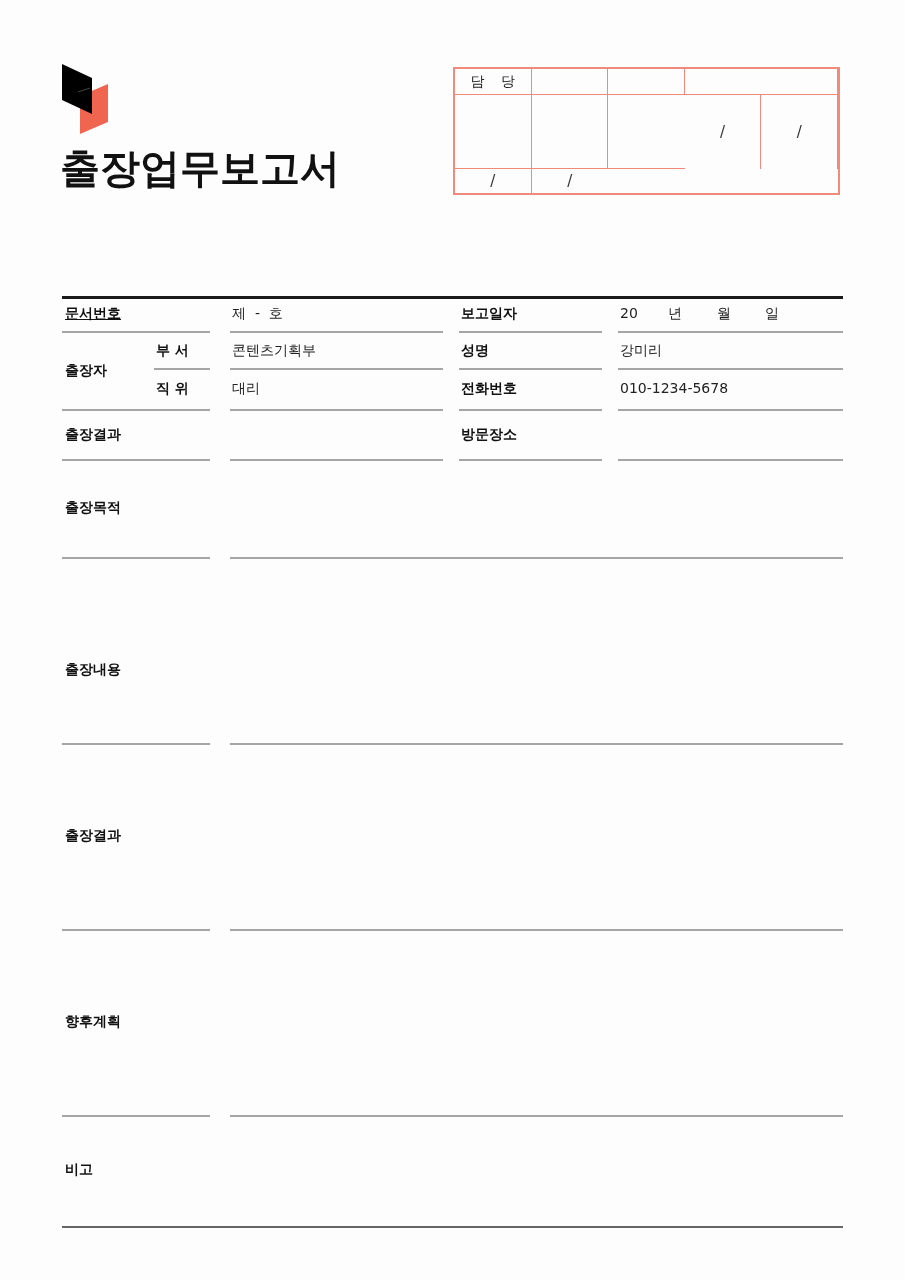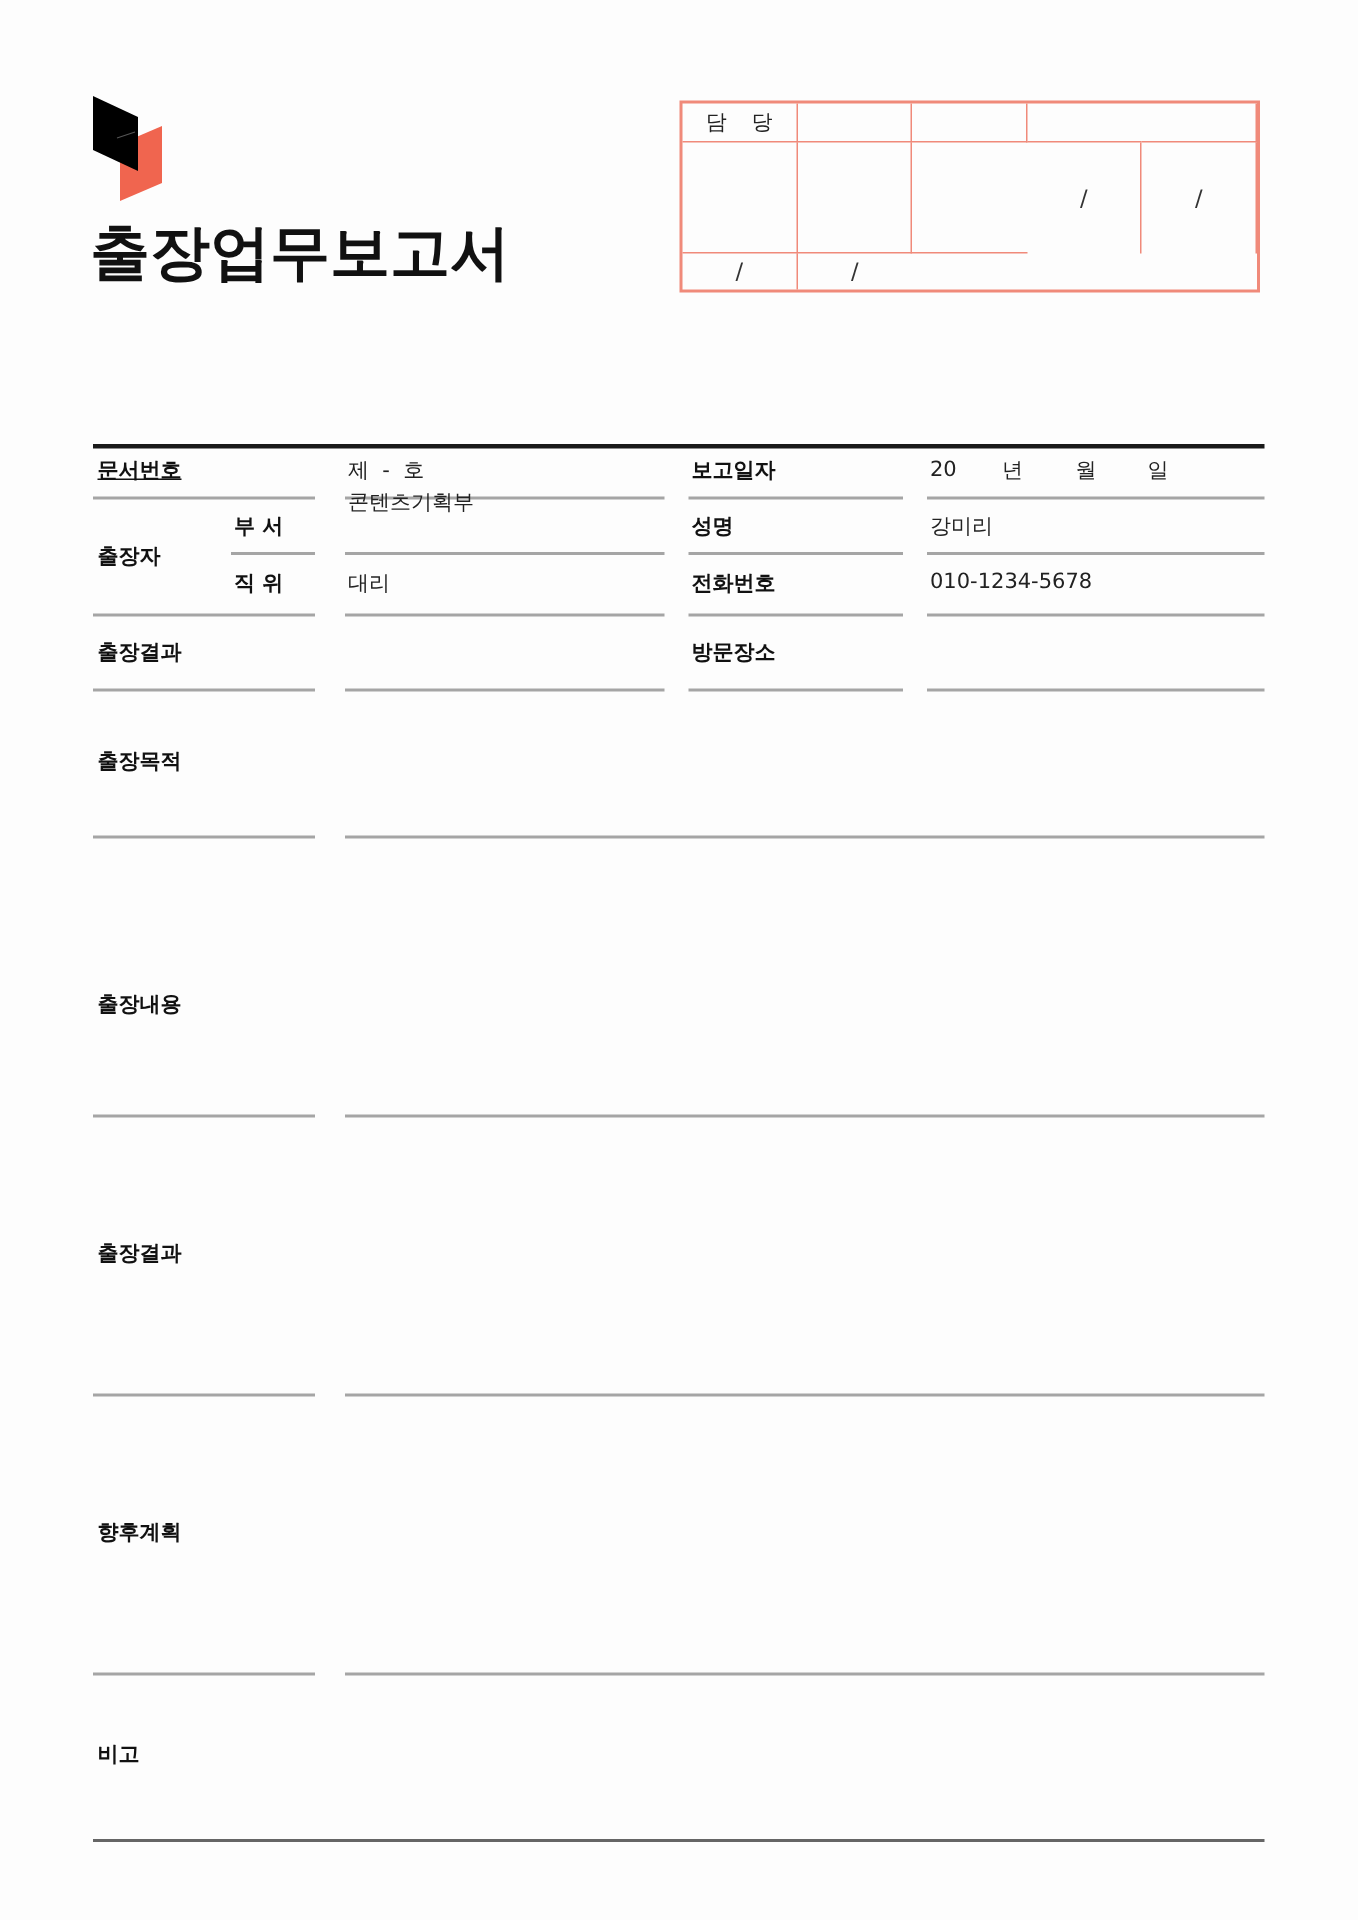--- a/index.html
+++ b/index.html
@@ -64,21 +64,21 @@
 <div class="val" style="left:717px; top:305px;">월</div>
 <div class="val" style="left:765px; top:305px;">일</div>
 
 <div class="rule" style="left:62px; top:331px; width:148px;"></div>
 <div class="rule" style="left:230px; top:331px; width:213px;"></div>
 <div class="rule" style="left:459px; top:331px; width:143px;"></div>
 <div class="rule" style="left:618px; top:331px; width:225px;"></div>
 
 <div class="lbl" style="left:65px; top:362px;">출장자</div>
 <div class="lbl spaced" style="left:156px; top:342px;">부 서</div>
-<div class="val" style="left:232px; top:326px;">콘텐츠기획부</div>
+<div class="val" style="left:232px; top:342px;">콘텐츠기획부</div>
 <div class="lbl" style="left:461px; top:342px;">성명</div>
 <div class="val" style="left:620px; top:342px;">강미리</div>
 
 <div class="rule" style="left:154px; top:368px; width:56px;"></div>
 <div class="rule" style="left:230px; top:368px; width:213px;"></div>
 <div class="rule" style="left:459px; top:368px; width:143px;"></div>
 <div class="rule" style="left:618px; top:368px; width:225px;"></div>
 
 <div class="lbl spaced" style="left:156px; top:380px;">직 위</div>
 <div class="val" style="left:232px; top:380px;">대리</div>

